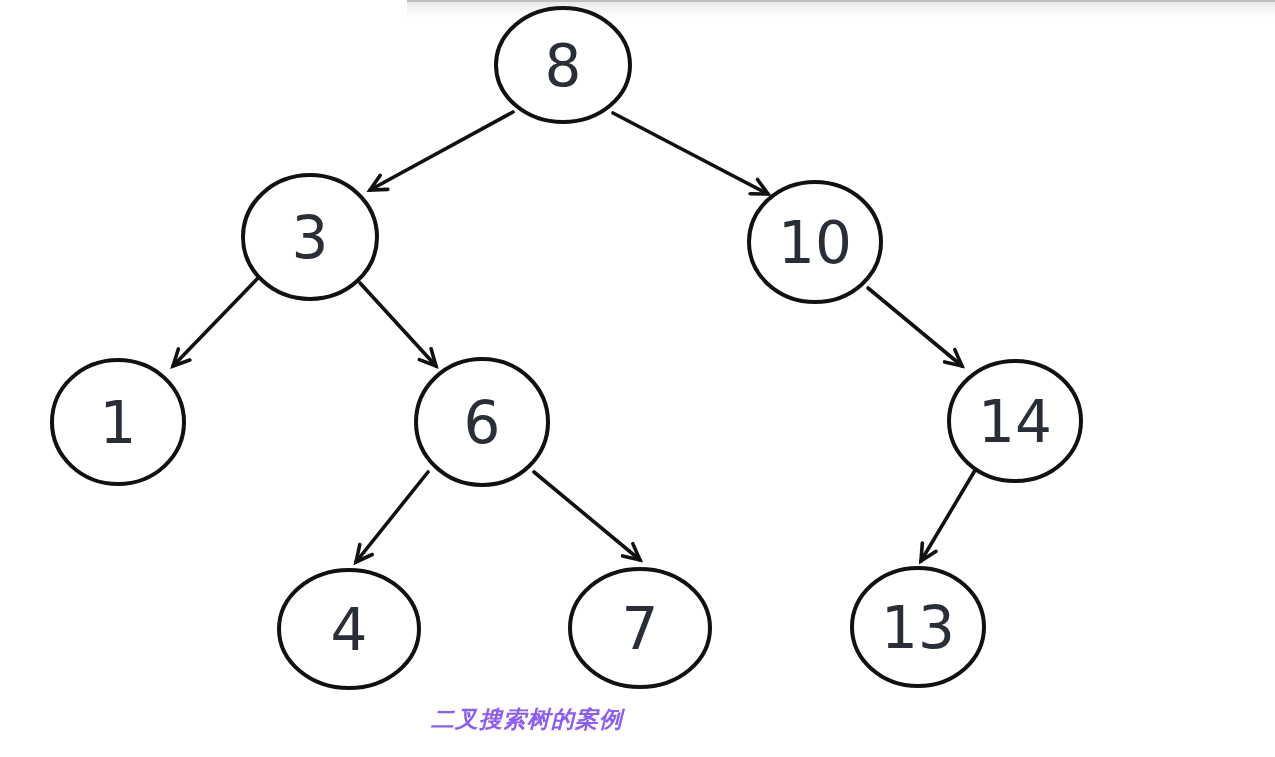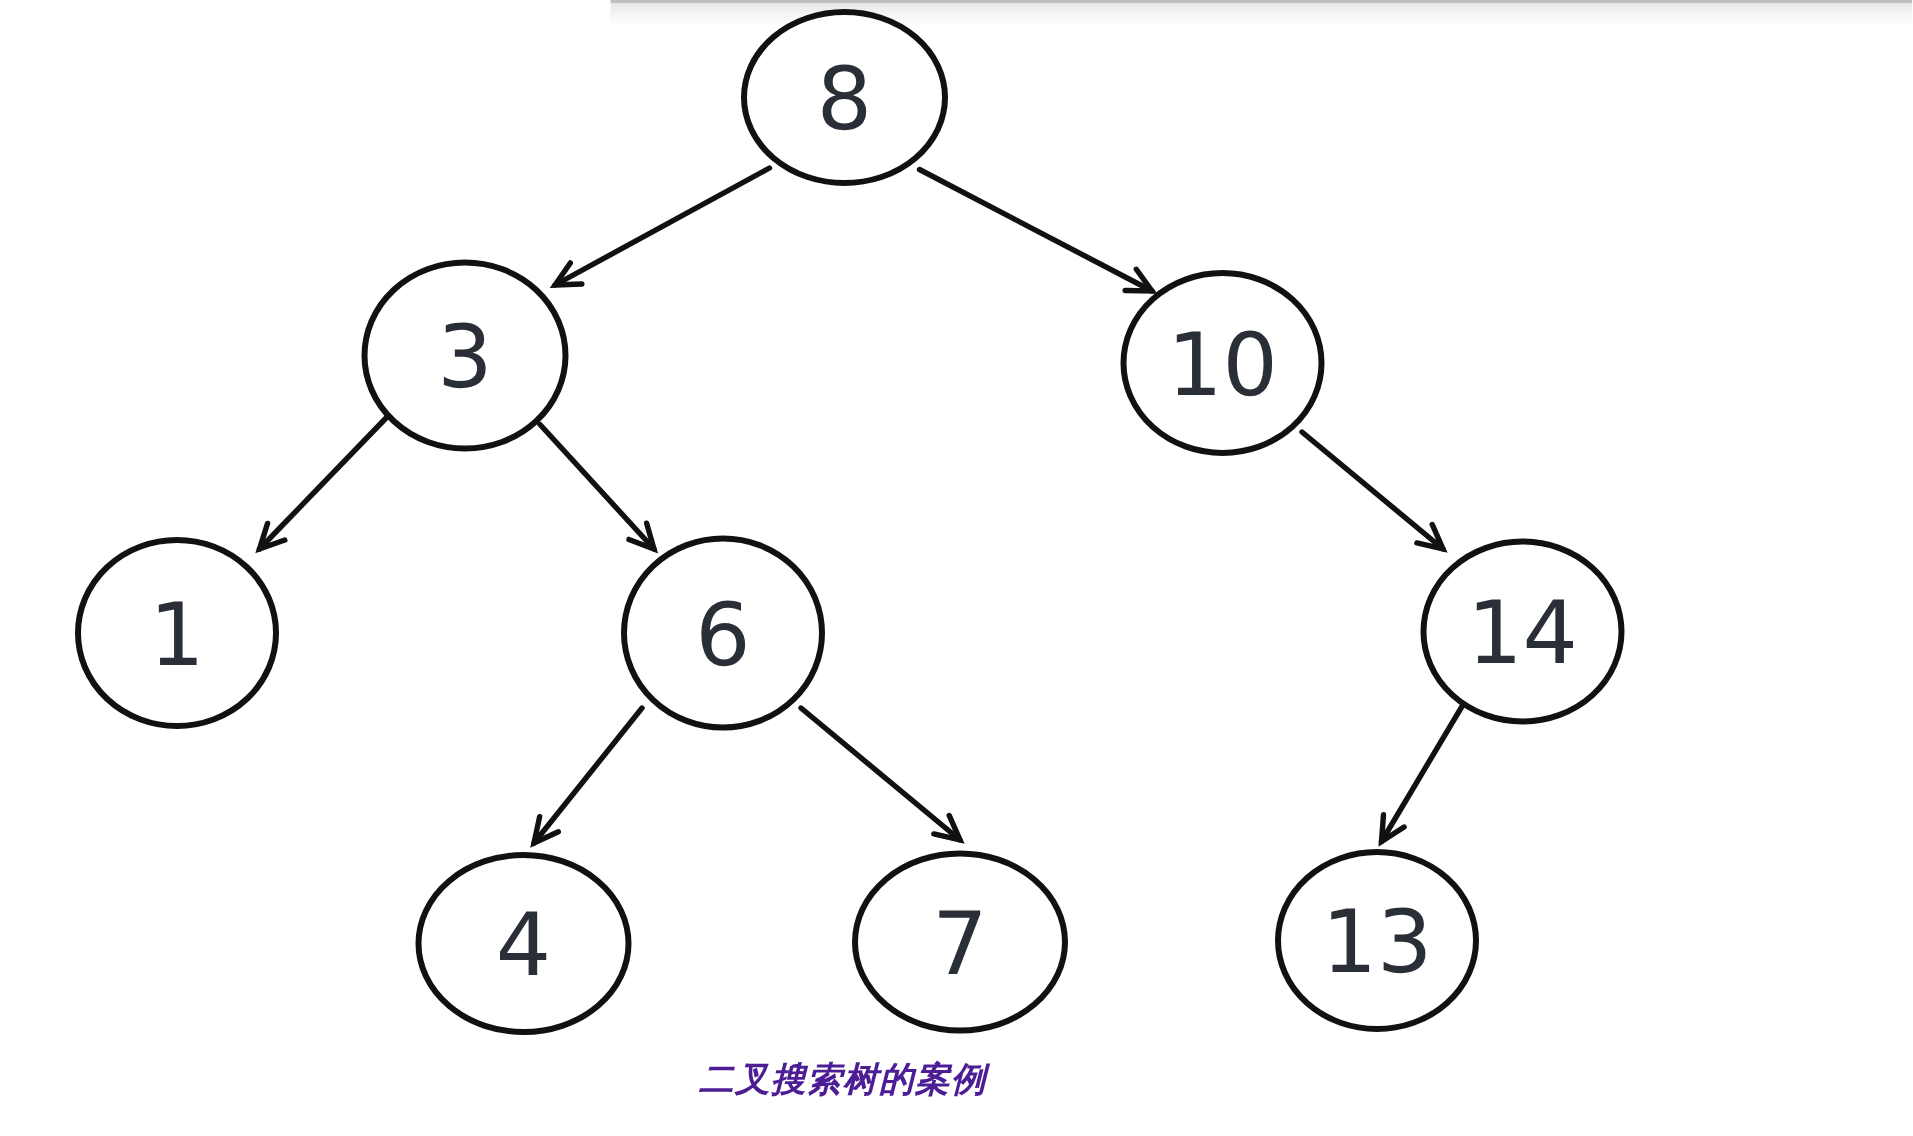--- a/index.html
+++ b/index.html
@@ -118,15 +118,15 @@
       </g>
 
       <g>
         <ellipse cx="918" cy="627" rx="66" ry="59"></ellipse>
         <text class="node-value" x="918" y="648" text-anchor="middle" fill="#2a2e37" stroke="none">13</text>
       </g>
 
     </g>
   </svg>
 
-  <div class="caption" title="二叉搜索树的案例" style="color: #4c1d95; margin-left: 35px;">二叉搜索树的案例</div>
+  <div class="caption" title="二叉搜索树的案例" style="color: #8b5cf6;">二叉搜索树的案例</div>
 
 </div>
 
 </body></html>

